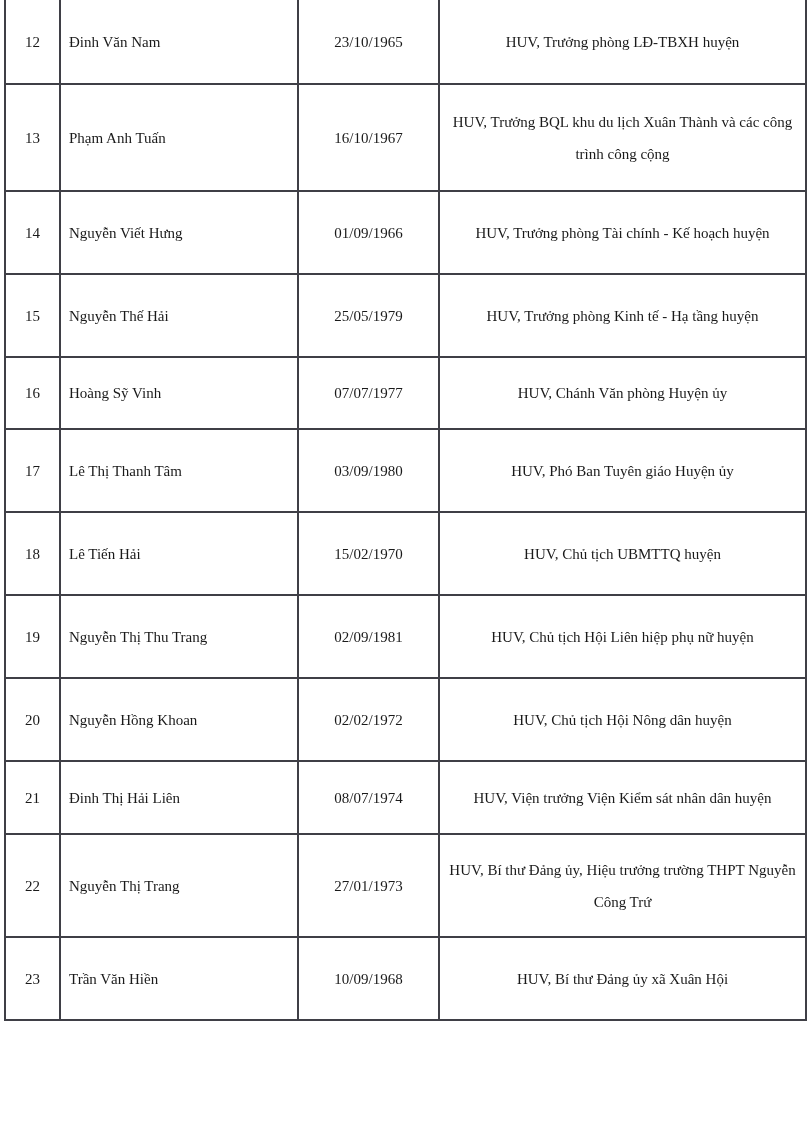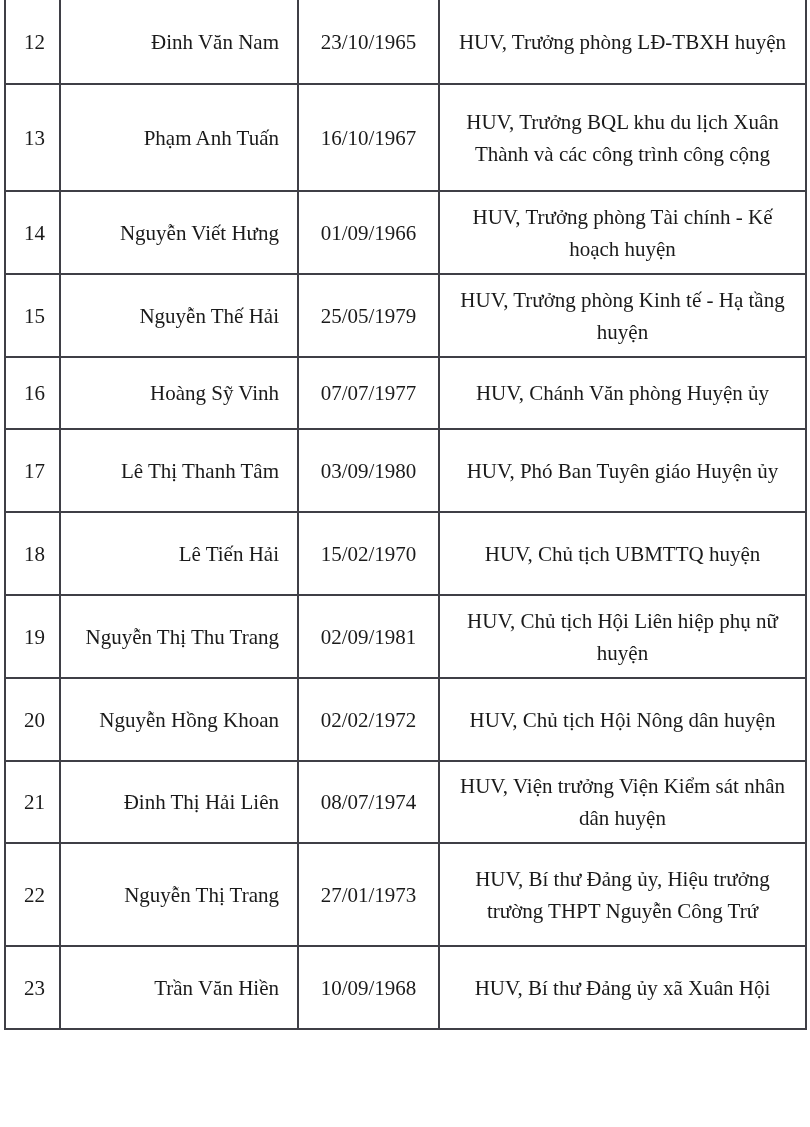--- a/index.html
+++ b/index.html
@@ -18,28 +18,28 @@
     .doc-table {
       position: absolute;
       left: 4px;
       top: -2px;
       width: 803px;
       border-collapse: collapse;
       table-layout: fixed;
     }
     .doc-table td {
       border: 2px solid #3f3f46;
-      padding: 0 18px;
-      font-size: 21px;
+      padding: 0 6px;
+      font-size: 15px;
       line-height: 32px;
       vertical-align: middle;
       box-sizing: border-box;
     }
     .col-stt { width: 55px; text-align: center; }
-    .col-name { width: 238px; text-align: right; padding-left: 8px !important; }
+    .col-name { width: 238px; text-align: left; padding-left: 8px !important; }
     .col-dob { width: 141px; text-align: center; }
     .col-pos { text-align: center; }
   </style>
 </head>
 <body>
 
 <table class="doc-table">
   <colgroup>
     <col class="col-stt">
     <col class="col-name">
@@ -95,21 +95,21 @@
     <td class="col-name">Nguyễn Thị Thu Trang</td>
     <td class="col-dob">02/09/1981</td>
     <td class="col-pos">HUV, Chủ tịch Hội Liên hiệp phụ nữ huyện</td>
   </tr>
       <tr style="height: 83px;">
     <td class="col-stt">20</td>
     <td class="col-name">Nguyễn Hồng Khoan</td>
     <td class="col-dob">02/02/1972</td>
     <td class="col-pos">HUV, Chủ tịch Hội Nông dân huyện</td>
   </tr>
-      <tr style="height: 82px; border-radius: 8px;">
+      <tr style="height: 73px; border-radius: 8px;">
     <td class="col-stt">21</td>
     <td class="col-name">Đinh Thị Hải Liên</td>
     <td class="col-dob">08/07/1974</td>
     <td class="col-pos">HUV, Viện trưởng Viện Kiểm sát nhân dân huyện</td>
   </tr>
       <tr style="height: 103px;">
     <td class="col-stt">22</td>
     <td class="col-name">Nguyễn Thị Trang</td>
     <td class="col-dob">27/01/1973</td>
     <td class="col-pos">HUV, Bí thư Đảng ủy, Hiệu trưởng trường THPT Nguyễn Công Trứ</td>

